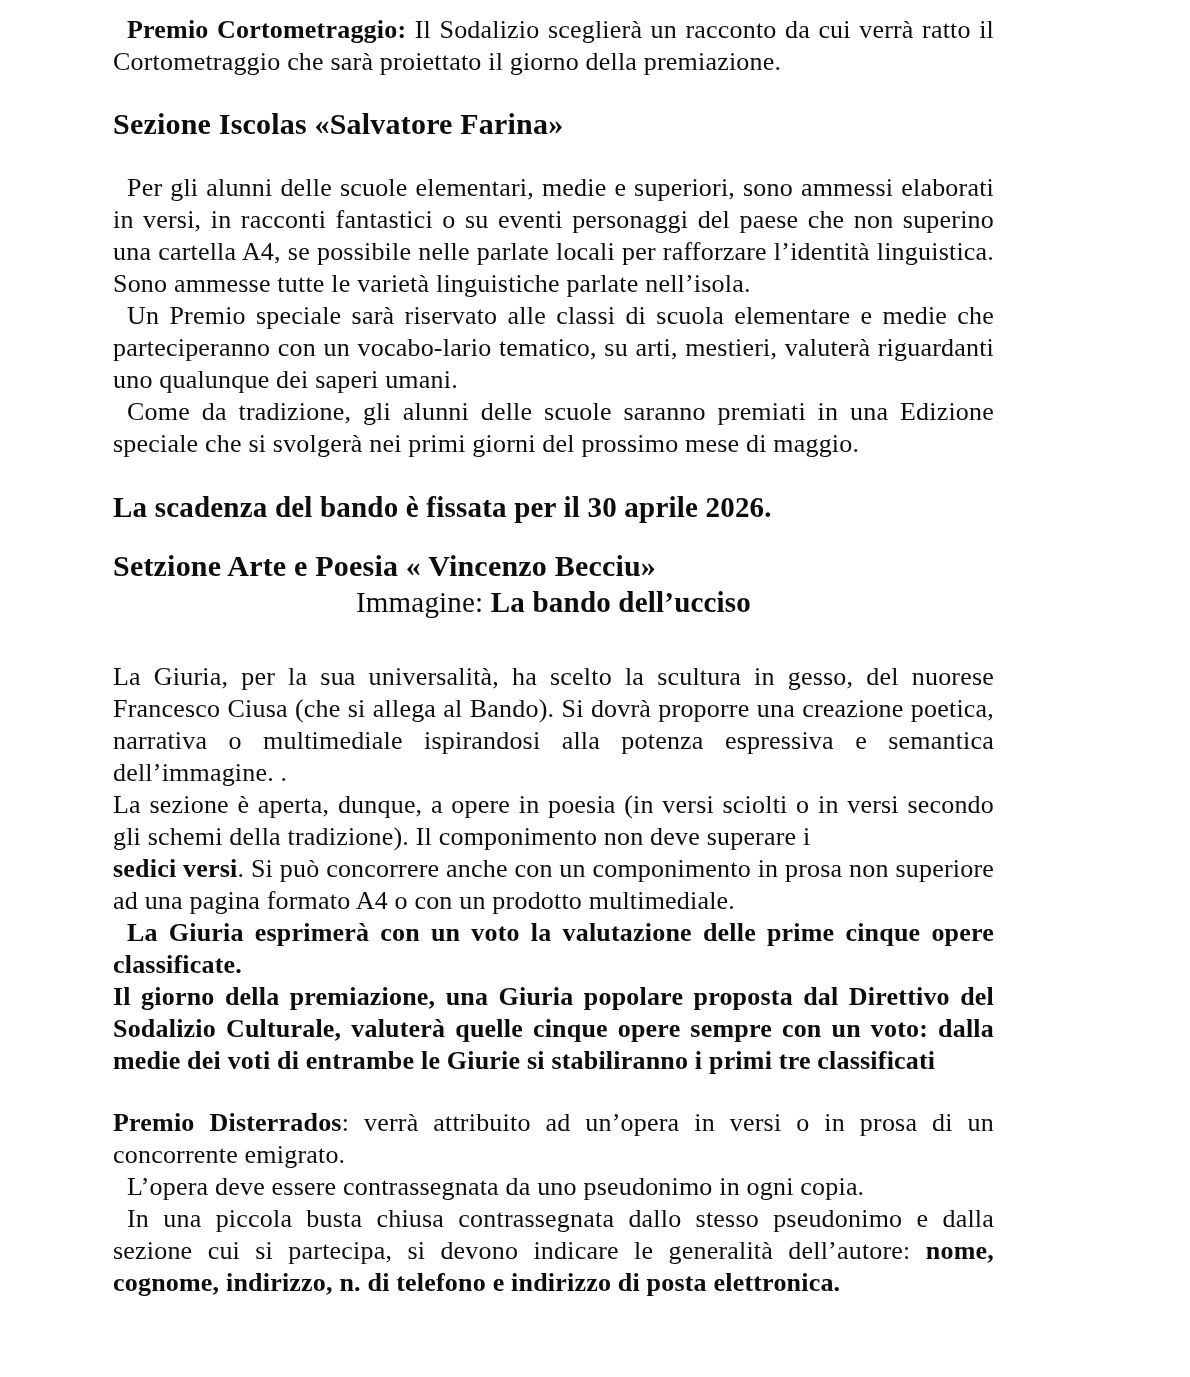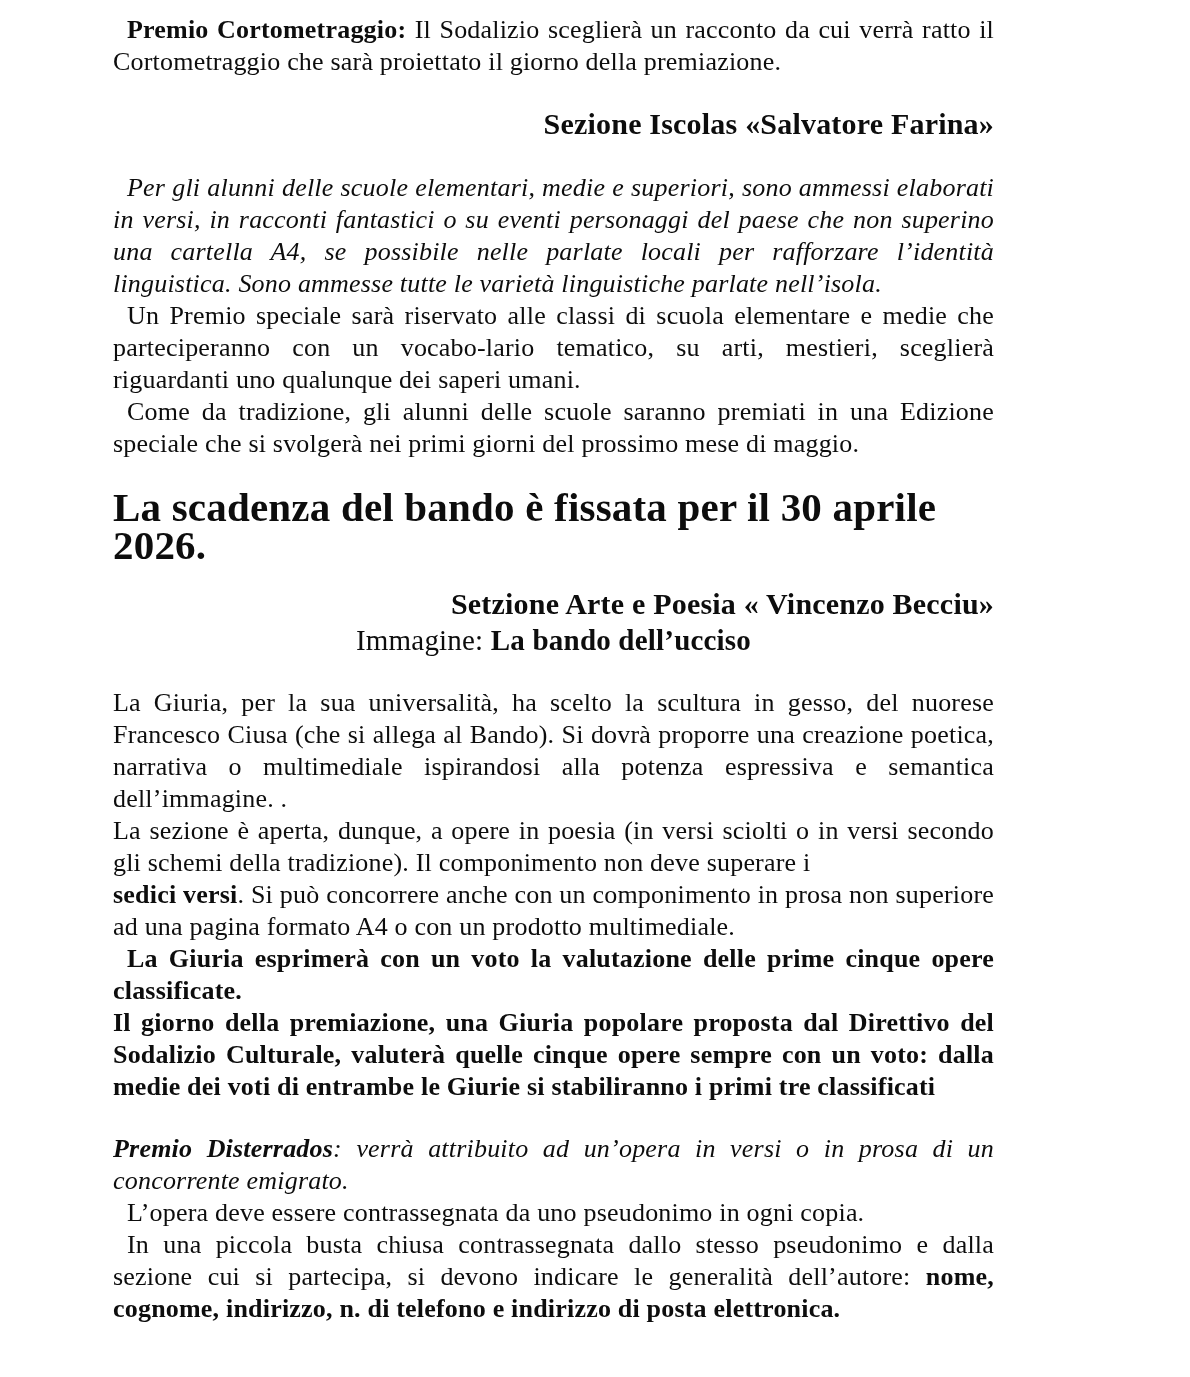--- a/index.html
+++ b/index.html
@@ -30,54 +30,54 @@
   .p { text-align: justify; }
   .indent { text-indent: 14px; }
   .center { text-align: center; }
   .bold { font-weight: bold; }
   .italic { font-style: italic; }
   .bold-para { font-weight: bold; }
   .h1 {
     font-weight: bold;
     font-size: 30px;
     line-height: 36px;
-    text-align: right;
+    text-align: left;
   }
   .sub {
     font-size: 29px;
     line-height: 36px;
     text-align: center;
   }
   .line-bold {
     font-weight: bold;
-    font-size: 41px;
+    font-size: 29px;
     line-height: 38px;
     text-align: left;
   }
   .h2 {
     font-weight: bold;
     font-style: italic;
     font-size: 30px;
     line-height: 36px;
     text-align: left;
   }
   .mt28 { margin-top: 28px; }
-  .mt30 { margin-top: 30px; font-style: italic; }
-  .mt40 { margin-top: 29px; }
+  .mt30 { margin-top: 30px; }
+  .mt40 { margin-top: 41px; }
   .mt46 { margin-top: 22px; }
   .mt52 { margin-top: 52px; }
 </style>
 </head>
 <body>
 
 <div class="page">
     <div class="block p indent"><span class="bold">Premio Cortometraggio:</span><span> Il Sodalizio sceglierà un racconto da cui verrà ratto il Cortometraggio che sarà proiettato il giorno della premiazione.</span></div>
     <div class="block h1 mt28"><span class="bold">Sezione Iscolas «Salvatore Farina»</span></div>
     <div class="block p indent mt30"><span>Per gli alunni delle scuole elementari, medie e superiori, sono ammessi elaborati in versi, in racconti fantastici o su eventi personaggi del paese che non superino una cartella A4, se possibile nelle parlate locali per rafforzare l’identità linguistica. Sono ammesse tutte le varietà linguistiche parlate nell’isola.</span></div>
-    <div class="block p indent"><span>Un Premio speciale sarà riservato alle classi di scuola elementare e medie che parteciperanno con un vocabo-lario tematico, su arti, mestieri, sceglierà riguardanti uno qualunque dei saperi umani.</span></div>
+    <div class="block p indent"><span>Un Premio speciale sarà riservato alle classi di scuola elementare e medie che parteciperanno con un vocabo-lario tematico, su arti, mestieri, valuterà riguardanti uno qualunque dei saperi umani.</span></div>
     <div class="block p indent"><span>Come da tradizione, gli alunni delle scuole saranno premiati in una Edizione speciale che si svolgerà nei primi giorni del prossimo mese di maggio.</span></div>
     <div class="block line-bold mt28"><span class="bold">La scadenza del bando è fissata per il 30 aprile 2026.</span></div>
     <div class="block h1 mt46"><span class="bold">Setzione Arte e Poesia « Vincenzo Becciu»</span></div>
     <div class="block sub center"><span>Immagine: </span><span class="bold">La bando dell’ucciso</span></div>
     <div class="block p mt40"><span>La Giuria, per la sua universalità, ha scelto la scultura in gesso, del nuorese Francesco Ciusa (che si allega al Bando). Si dovrà proporre una creazione poetica, narrativa o multimediale ispirandosi alla potenza espressiva e semantica dell’immagine. .</span></div>
     <div class="block p"><span>La sezione è aperta, dunque, a opere in poesia (in versi sciolti o in versi secondo gli schemi della tradizione). Il componimento non deve superare i</span></div>
     <div class="block p"><span class="bold">sedici versi</span><span>. Si può concorrere anche con un componimento in prosa non superiore ad una pagina formato A4 o con un prodotto multimediale.</span></div>
     <div class="block p indent bold-para"><span class="bold">La Giuria esprimerà con un voto la valutazione delle prime cinque opere classificate.</span></div>
     <div class="block p bold-para"><span class="bold">Il giorno della premiazione, una Giuria popolare proposta dal Direttivo del Sodalizio Culturale, valuterà quelle cinque opere sempre con un voto: dalla medie dei voti di entrambe le Giurie si stabiliranno i primi tre classificati</span></div>
     <div class="block p mt30"><span class="bold">Premio Disterrados</span><span>: verrà attribuito ad un’opera in versi o in prosa di un concorrente emigrato.</span></div>

